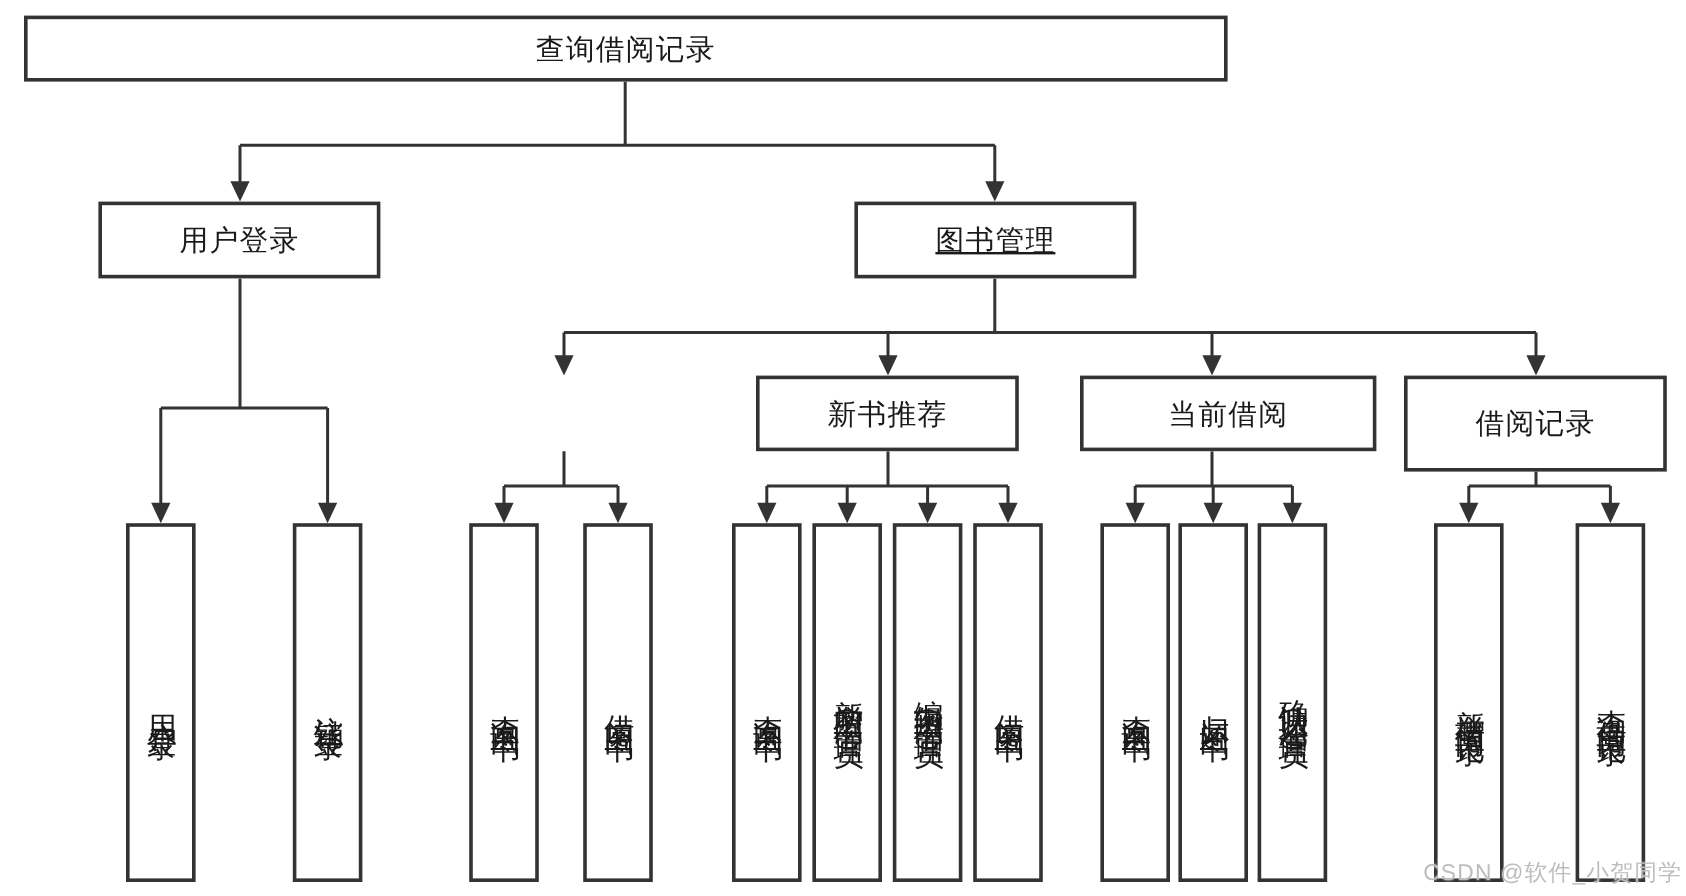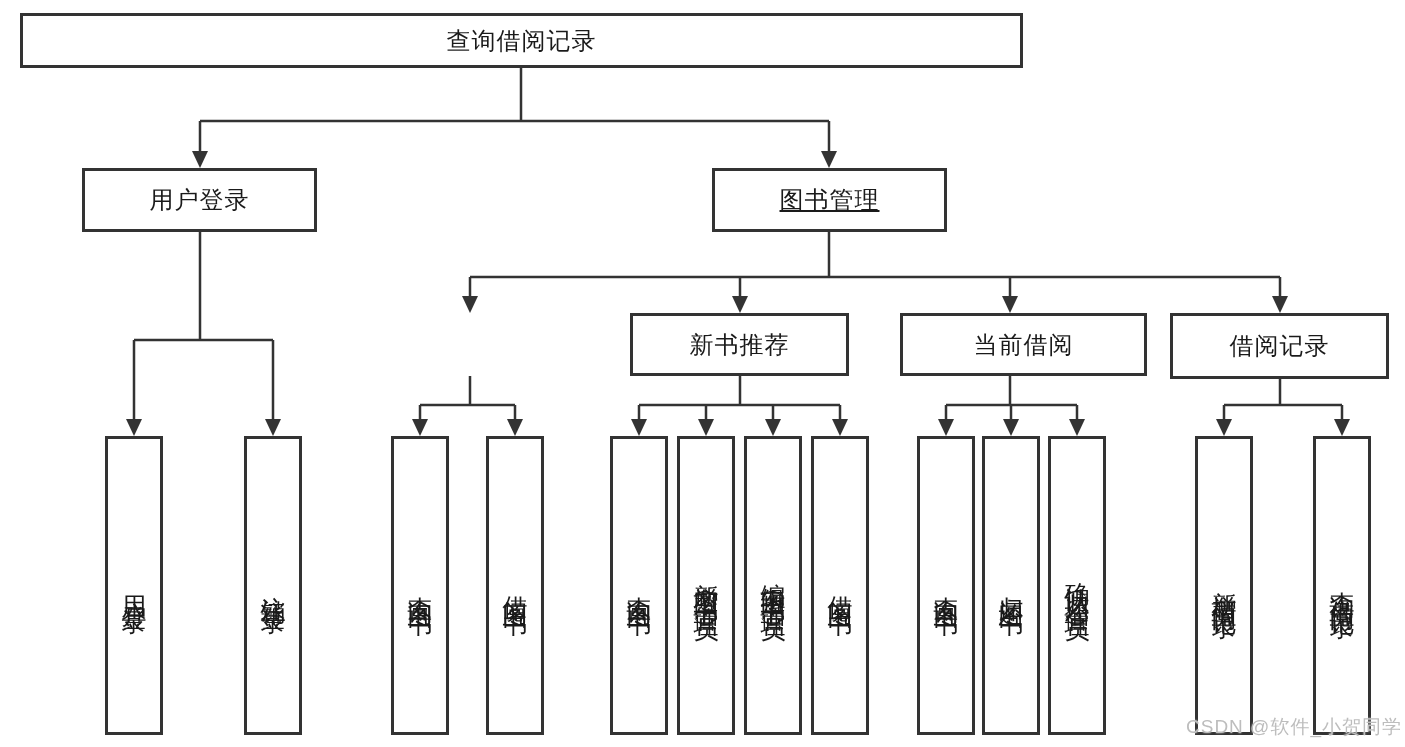--- a/index.html
+++ b/index.html
@@ -87,21 +87,21 @@
     </g>
   </svg>
 
   <div class="node h-node" style="left:20px; top:13px; width:1003px; height:55px;">查询借阅记录</div>
 
   <div class="node h-node" style="left:82px; top:168px; width:235px; height:64px;">用户登录</div>
   <div class="node h-node" style="left:712px; top:168px; width:235px; height:64px;text-decoration:underline;">图书管理</div>
 
   <div class="node h-node" style="left:630px; top:313px; width:219px; height:63px;">新书推荐</div>
   <div class="node h-node" style="left:900px; top:313px; width:247px; height:63px;">当前借阅</div>
-  <div class="node h-node" style="left:1170px; top:313px; width:219px; height:66px;">借阅记录</div>
+  <div class="node h-node" style="left:1170px; top:313px; width:219px; height:80px;">借阅记录</div>
 
   <div class="node v-node" style="left:105px; top:436px; width:58px; height:299px;">用户登录</div>
   <div class="node v-node" style="left:244px; top:436px; width:58px; height:299px;">注销登录</div>
 
   <div class="node v-node" style="left:391px; top:436px; width:58px; height:299px;">查询图书</div>
   <div class="node v-node" style="left:486px; top:436px; width:58px; height:299px;">借阅图书</div>
 
   <div class="node v-node" style="left:610px; top:436px; width:58px; height:299px;">查询图书</div>
   <div class="node v-node" style="left:677px; top:436px; width:58px; height:299px;">新增图书（管理员）</div>
   <div class="node v-node" style="left:744px; top:436px; width:58px; height:299px;">编辑图书（管理员）</div>

